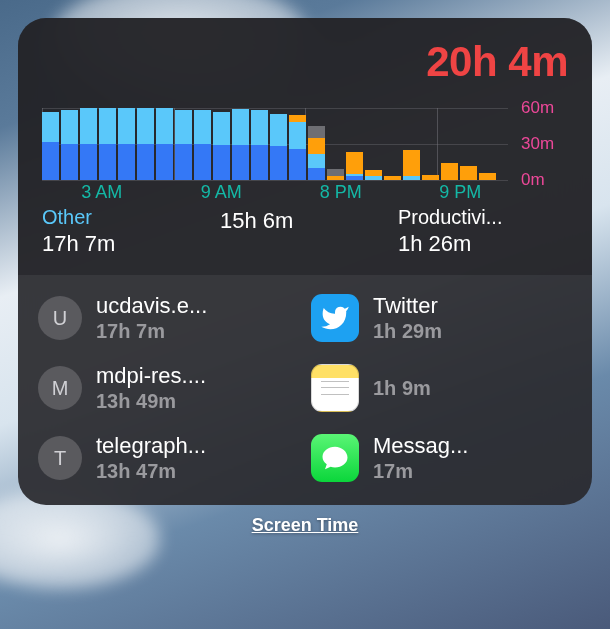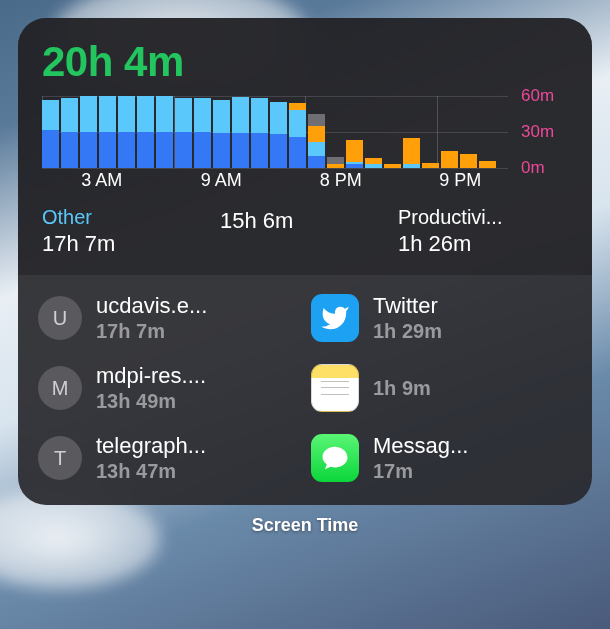--- a/index.html
+++ b/index.html
@@ -25,25 +25,26 @@
       backdrop-filter: blur(20px);
       overflow: hidden;
       position: relative;
       z-index: 10;
     }
     .top-section {
       padding: 20px 24px 18px 24px;
       background: rgba(30, 30, 34, 0.5);
     }
     .total-time {
-      color: #22c55e;
+      color: #ef4444;
       font-size: 42px;
       font-weight: 600;
       letter-spacing: -0.5px;
-      margin-bottom: 10px;
+      margin-bottom: 22px;
+      text-align: right;
     }
     .chart-container {
       position: relative;
       height: 90px;
       margin-bottom: 6px;
     }
     .chart-grid {
       position: absolute;
       left: 0;
       right: 60px;
@@ -97,28 +98,28 @@
       bottom: 18px;
       width: 1px;
       background: rgba(120, 120, 128, 0.5);
     }
     .x-labels {
       position: absolute;
       left: 0;
       right: 48px;
       bottom: -4px;
       height: 20px;
-      color: #ffffff;
+      color: #14b8a6;
       font-size: 18px;
     }
     .x-label { position: absolute; }
     .categories {
       display: flex;
       gap: 8px;
-      margin-top: 20px;
+      margin-top: 8px;
     }
     .cat { flex: 1; }
     .cat-name {
       font-size: 20px;
       font-weight: 400;
     }
     .cat-other .cat-name { color: #5ac8fa; }
     .cat-social .cat-name { color: #3478f6; }
     .cat-prod .cat-name { color: #ffffff; }
     .cat-time {
@@ -174,20 +175,21 @@
       font-weight: 600;
       margin-top: 1px;
     }
     .widget-label {
       text-align: center;
       color: #fff;
       font-size: 18px;
       font-weight: 600;
       margin-top: 10px;
       text-shadow: 0 1px 3px rgba(0,0,0,0.4);
+      text-decoration: underline;
     }
     .notes-lines {
       width: 60%;
       height: 40%;
       display: flex;
       flex-direction: column;
       justify-content: space-around;
     }
     .notes-lines div { height: 1px; background: #c0c0c0; }
   </style>

